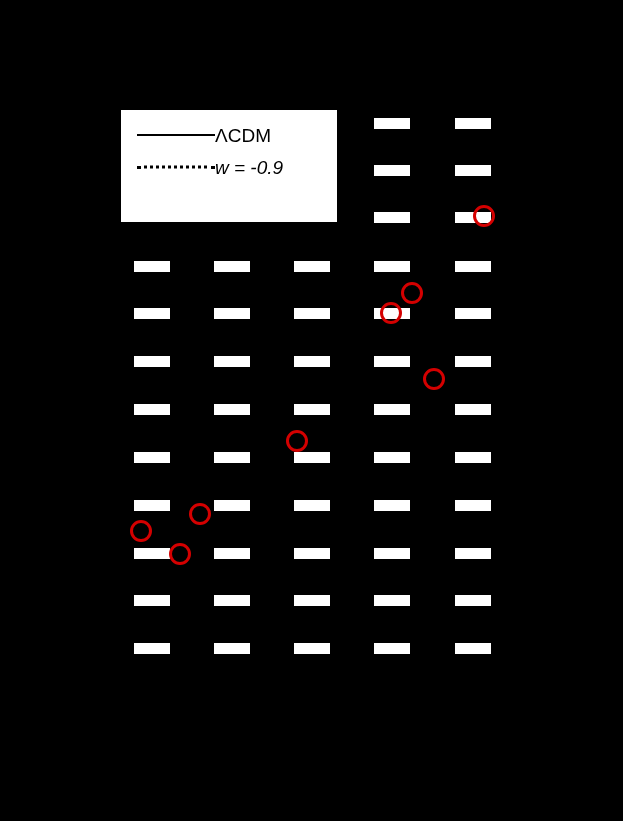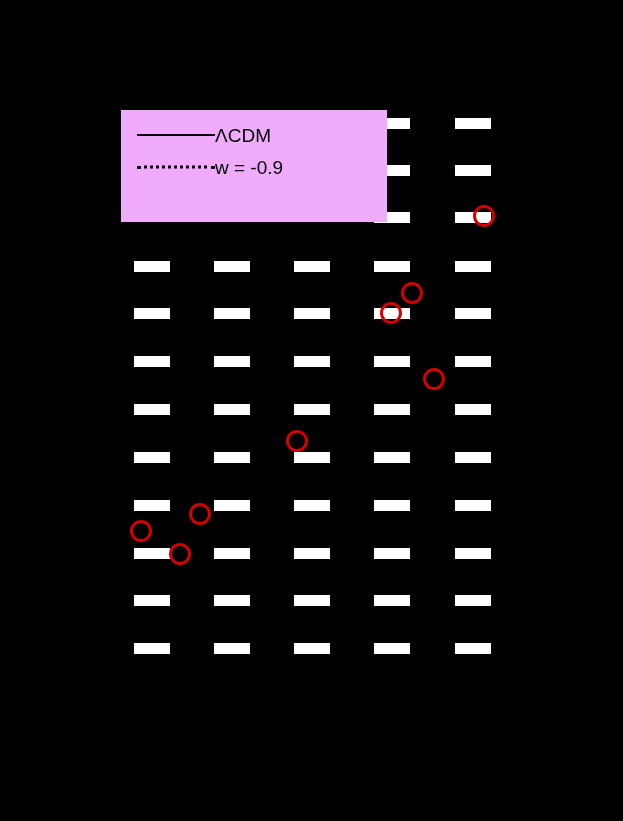--- a/index.html
+++ b/index.html
@@ -3,22 +3,22 @@
 <meta charset="utf-8">
 <style>
   html,body{margin:0;padding:0;background:#000;}
   body{width:623px;height:821px;overflow:hidden;font-family:"Liberation Sans",sans-serif;}
   #stage{position:relative;width:623px;height:821px;background:#000;}
 
   
   #legend{
     position:absolute;
     left:121px; top:110px;
-    width:266px; height:112px;
-    background:#f0abfc;
+    width:216px; height:112px;
+    background:#ffffff;
     box-sizing:border-box;
   }
   .leg-row{
     position:absolute;
     left:0; width:100%;
     height:30px;
     display:flex;
     align-items:center;
   }
   .leg-sample{
@@ -128,21 +128,21 @@
       <div class="circ" style="left: 169px; top: 543px; width: 22px; height: 22px; border-color: rgb(212, 0, 0);"></div>
     </div>
 
   <div id="legend">
     <div class="leg-row" style="top:10px;">
       <span class="leg-sample ls-solid">
           <i></i>
         </span>
       <span class="leg-label">ΛCDM</span>
     </div>
-    <div class="leg-row" style="top:42px;">
+    <div class="leg-row" style="top:42px;font-style:italic;">
       <span class="leg-sample ls-dotted">
           <i></i>
         </span>
       <span class="leg-label">w = -0.9</span>
     </div>
   </div>
 
 </div>
 
 </body></html>

